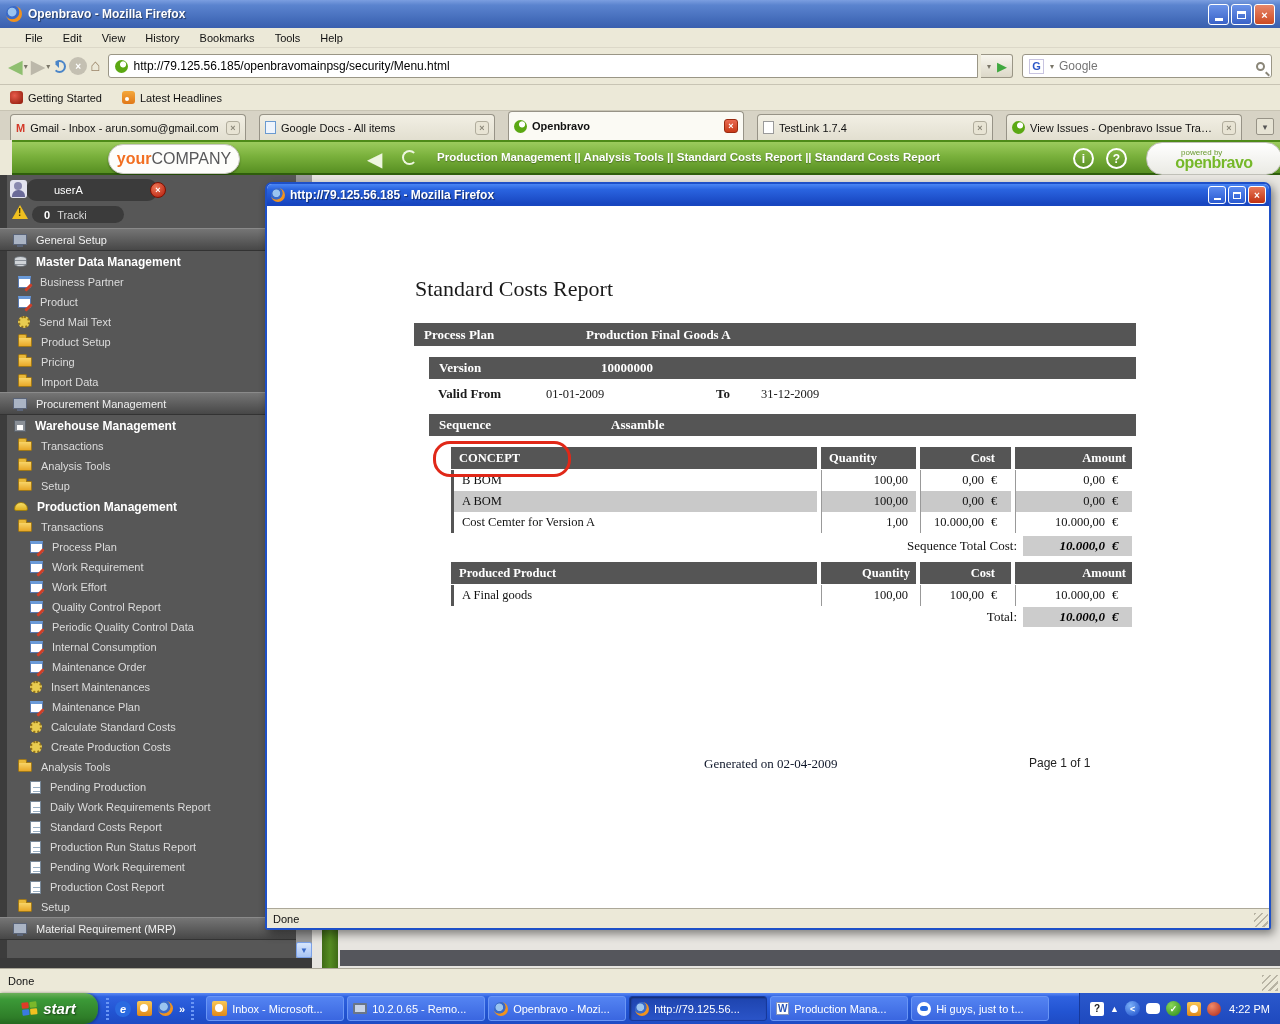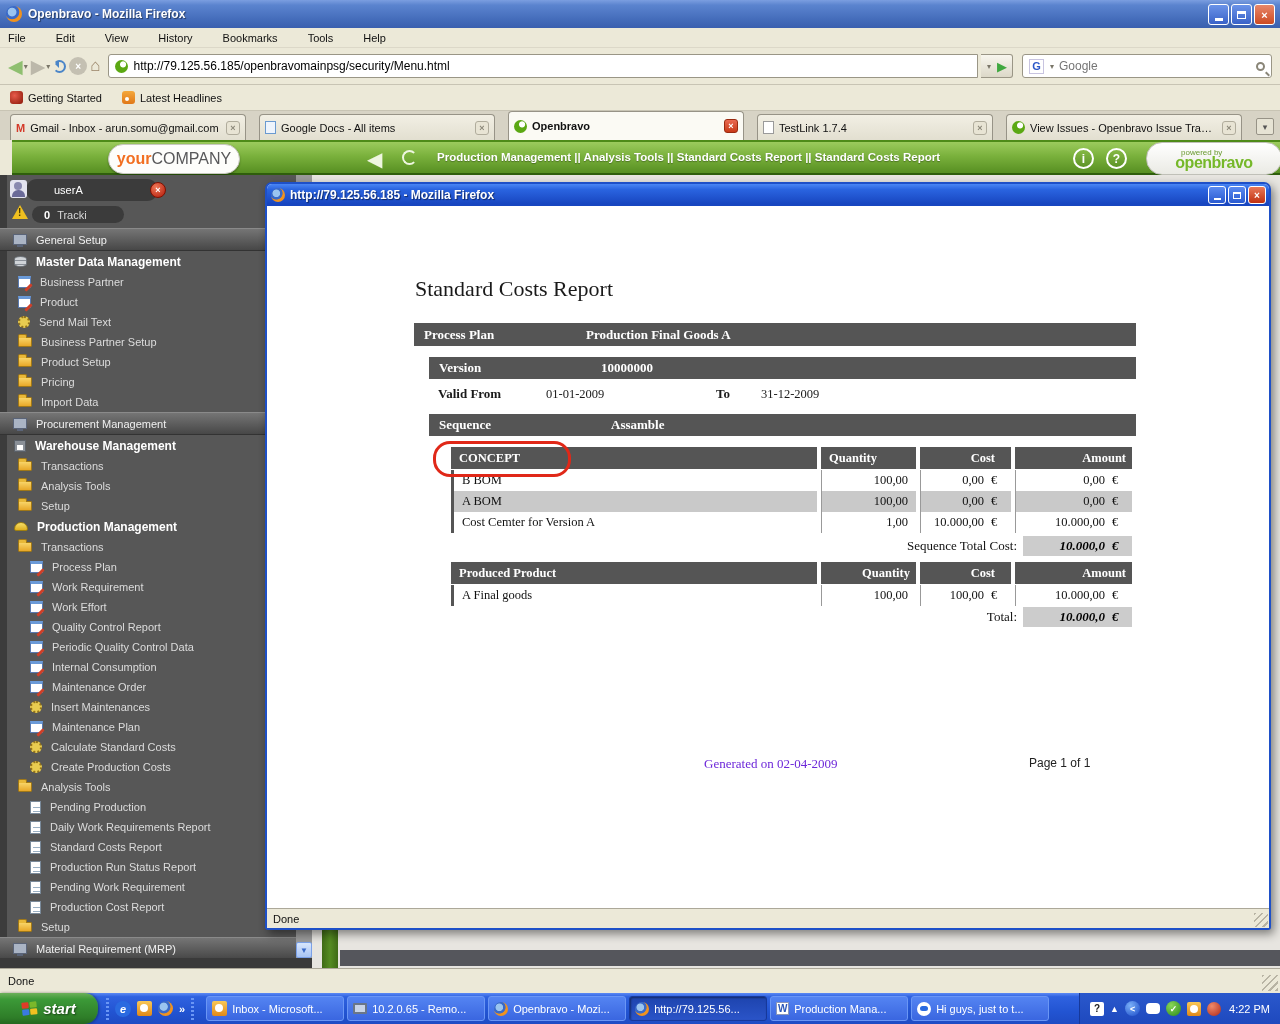--- a/index.html
+++ b/index.html
@@ -20,21 +20,21 @@
   .g-min { width:8px; height:3px; background:#fff; margin-top:9px; }
   .g-max { width:9px; height:8px; border:1px solid #fff; border-top:3px solid #fff; }
 
   .ff-icon { display:inline-block; width:16px; height:16px; border-radius:50%;
     background:radial-gradient(circle at 38% 38%, #9ac4f0 0 28%, #3a6ac8 34% 48%, #f0921e 54% 80%, #c85a10 85%); }
   .ob-icon { display:inline-block; width:13px; height:13px; border-radius:50%;
     background:radial-gradient(circle at 62% 34%, #fff 0 22%, #5ba813 30%); }
 
   
   .menubar { position:absolute; left:0; top:28px; width:1280px; height:20px; background:#ECE9D8;
-    display:flex; align-items:center; padding-left:0; gap:14px; border-bottom:1px solid #dcd8c8; }
+    display:flex; align-items:center; padding-left:17px; gap:4px; border-bottom:1px solid #dcd8c8; }
   .menu-item { padding:2px 8px; color:#111; }
 
   
   .navbar { position:absolute; left:0; top:48px; width:1280px; height:37px; background:#ECE9D8;
     border-bottom:1px solid #c8c4b4; display:flex; align-items:center; padding:0 8px; gap:3px; }
   .nav-btn { display:flex; align-items:center; justify-content:center; height:28px; }
   .arrow-glyph { font-size:19px; line-height:1; }
   .back-a { color:#8fbf70; } .fwd-a { color:#bcb8aa; }
   .mini-drop { font-size:8px; color:#7a7668; margin-left:1px; }
   .icon-refresh { width:13px; height:13px; border:2px solid #4a85c8; border-radius:50%; border-left-color:transparent; position:relative; }
@@ -188,21 +188,21 @@
   .td.c1 { left:184px; width:366px; border-left:3px solid #555; padding-left:8px; }
   .td.c2 { left:554px; width:95px; border-left:1px solid #999; justify-content:flex-end; padding-right:8px; }
   .td.c3 { left:653px; width:91px; border-left:1px solid #999; justify-content:flex-end; padding-right:8px; }
   .td.c4 { left:748px; width:117px; border-left:1px solid #999; justify-content:flex-end; padding-right:8px; }
   .td.shade { background:#c9c9c9; }
   .cur { display:inline-block; width:12px; margin-left:7px; }
   .total-lbl { position:absolute; text-align:right; font-family:"Liberation Serif",serif; font-size:13px; color:#111; }
   .total-box { position:absolute; left:756px; width:109px; height:20px; background:#ccc; font-weight:bold;
     font-family:"Liberation Serif",serif; font-size:13px; display:flex; align-items:center; justify-content:flex-end; padding-right:8px;font-style:italic; }
   .annotation { position:absolute; left:166px; top:235px; width:138px; height:36px; border:3px solid #e02818; border-radius:17px; }
-  .f-gen { position:absolute; left:437px; top:550px; font-family:"Liberation Serif",serif; font-size:13px; color:#6d28d9; }
+  .f-gen { position:absolute; left:437px; top:550px; font-family:"Liberation Serif",serif; font-size:13px; color:#0f172a; }
   .f-page { position:absolute; left:762px; top:550px; font-size:12px; color:#222; }
 
   
   .main-status { position:absolute; left:0; top:968px; width:1280px; height:25px; background:#ECE9D8;
     border-top:1px solid #ACA899; display:flex; align-items:center; padding-left:8px; color:#111; z-index:3; }
   .m-grip { position:absolute; right:2px; bottom:2px; width:16px; height:16px;
     background:repeating-linear-gradient(135deg,#b8b4a4 0 2px,transparent 2px 5px); }
 
   
   .taskbar { position:absolute; left:0; top:993px; width:1280px; height:31px; z-index:20;
@@ -399,24 +399,20 @@
       <div class="m-item">
           <span class="ic icon-form"></span>
           <span class="lbl">Product</span>
         </div>
       <div class="m-item">
           <span class="ic icon-gear"></span>
           <span class="lbl">Send Mail Text</span>
         </div>
       <div class="m-item">
           <span class="ic icon-folder"></span>
-          <span class="lbl">Business Partner Setup</span>
-        </div>
-      <div class="m-item">
-          <span class="ic icon-folder"></span>
           <span class="lbl">Product Setup</span>
         </div>
       <div class="m-item">
           <span class="ic icon-folder"></span>
           <span class="lbl">Pricing</span>
         </div>
       <div class="m-item">
           <span class="ic icon-folder"></span>
           <span class="lbl">Import Data</span>
         </div>

